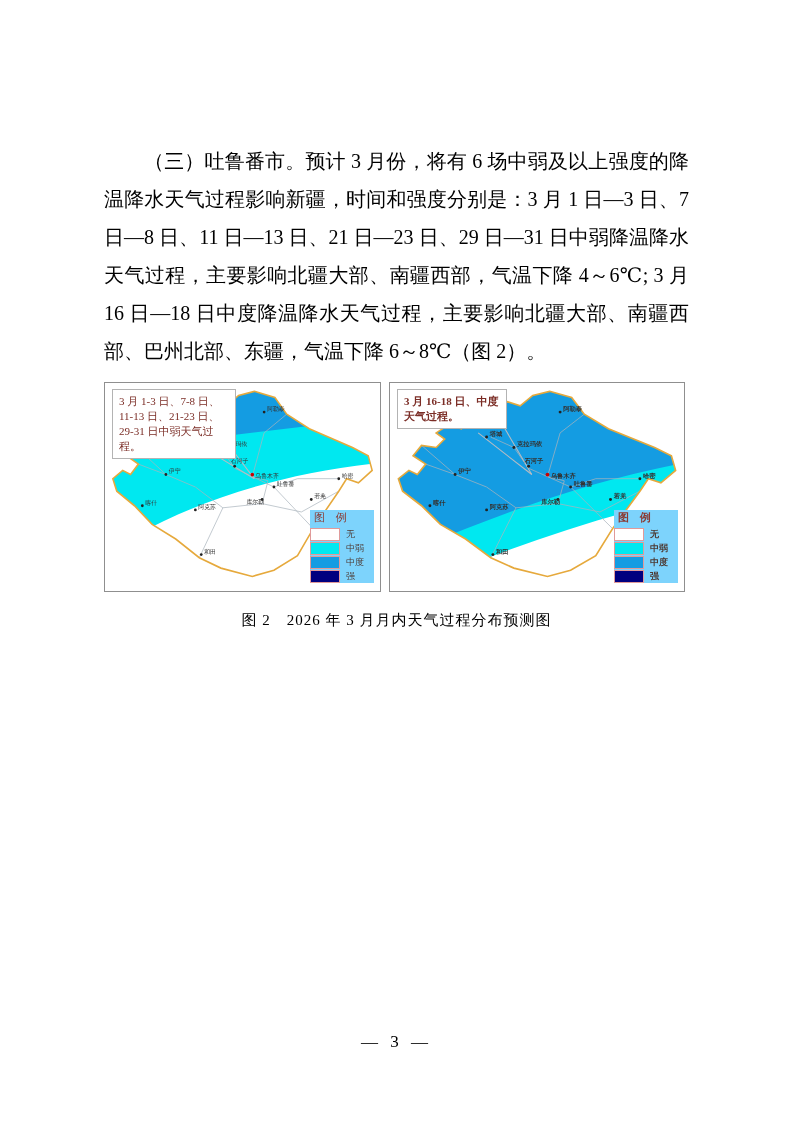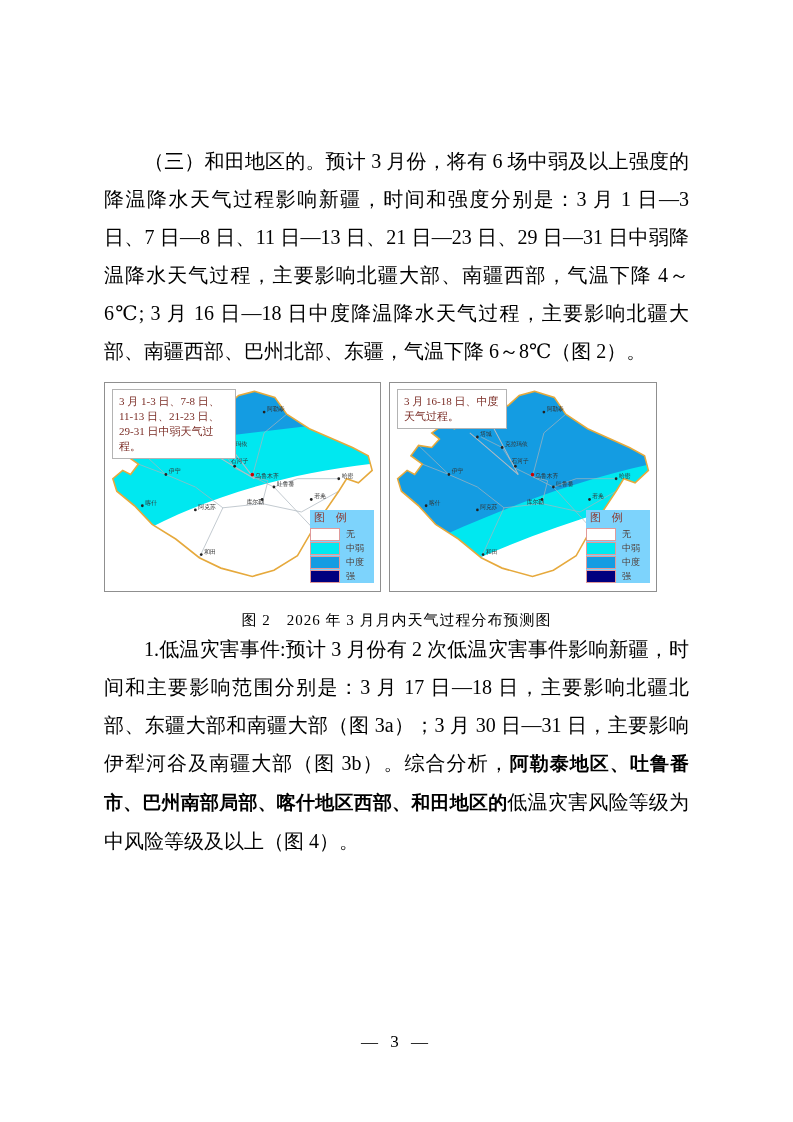--- a/index.html
+++ b/index.html
@@ -39,21 +39,21 @@
     gap:8px;
   }
   .map-panel{
     position:relative;
     background:#ffffff;
     border:1px solid #8f8f8f;
     box-sizing:border-box;
     height:210px;
   }
   .map-panel.left{width:277px;}
-  .map-panel.right{width:268px;}
+  .map-panel.right{width:296px;font-weight:bold;}
   .map-svg{position:absolute;left:0;top:0;width:100%;height:100%;}
   .anno-box{
     position:absolute;
     background:#ffffff;
     border:1px solid #b3b3b3;
     color:#7b2d26;
     font-size:11px;
     line-height:15px;
     padding:4px 6px;
     box-sizing:border-box;
@@ -108,21 +108,21 @@
     font-size:17px;
     letter-spacing:4px;
     color:#000000;
   }
 </style>
 </head>
 <body>
 
 <div class="page">
 
-  <p class="body-text"><span class="kai-lead">（三）和田地区的。</span><span>预计 3 月份，将有 6 场中弱及以上强度的降温降水天气过程影响新疆，时间和强度分别是：3 月 1 日—3 日、7 日—8 日、11 日—13 日、21 日—23 日、29 日—31 日中弱降温降水天气过程，主要影响北疆大部、南疆西部，气温下降 4～6℃; 3 月 16 日—18 日中度降温降水天气过程，主要影响北疆大部、南疆西部、巴州北部、东疆，气温下降 6～8℃（图 2）。</span></p>
+  <p class="body-text"><span class="kai-lead">（三）吐鲁番市。</span><span>预计 3 月份，将有 6 场中弱及以上强度的降温降水天气过程影响新疆，时间和强度分别是：3 月 1 日—3 日、7 日—8 日、11 日—13 日、21 日—23 日、29 日—31 日中弱降温降水天气过程，主要影响北疆大部、南疆西部，气温下降 4～6℃; 3 月 16 日—18 日中度降温降水天气过程，主要影响北疆大部、南疆西部、巴州北部、东疆，气温下降 6～8℃（图 2）。</span></p>
 
   <div class="figure-row">
 
     <div class="map-panel left">
       <svg class="map-svg" viewBox="0 0 280 200" preserveAspectRatio="none">
         <defs>
           <clipPath id="xjClipL">
             <path d="M152,8 L173,14 L185,30 L208,44 L252,62 L268,70 L272,84 L258,96 L246,92 L238,104 L212,140 L196,166 L172,180 L150,186 L118,178 L96,168 L72,150 L48,136 L30,118 L12,104 L8,92 L18,84 L26,88 L34,78 L22,70 L30,60 L44,62 L52,54 L44,48 L56,40 L68,44 L76,36 L70,28 L84,22 L100,26 L112,18 L124,22 L136,12 Z"></path>
           </clipPath>
         </defs>
@@ -276,16 +276,15 @@
           <span class="legend-label">强</span>
         </div>
       </div>
     </div>
   </div>
 
   <div class="figure-caption">图 2　2026 年 3 月月内天气过程分布预测图</div>
 
 
 
-  <p class="body-text"><span class="kai-lead">1.低温灾害事件:</span><span>预计 3 月份有 2 次低温灾害事件影响新疆，时间和主要影响范围分别是：3 月 17 日—18 日，主要影响北疆北部、东疆大部和南疆大部（图 3a）；3 月 30 日—31 日，主要影响伊犁河谷及南疆大部（图 3b）。综合分析，</span><span class="bold-seg">阿勒泰地区、吐鲁番市、巴州南部局部、喀什地区西部、和田地区的</span><span>低温灾害风险等级为中风险等级及以上（图 4）。</span></p>
 
   <div class="page-number">— 3 —</div>
 </div>
 
 </body></html>

